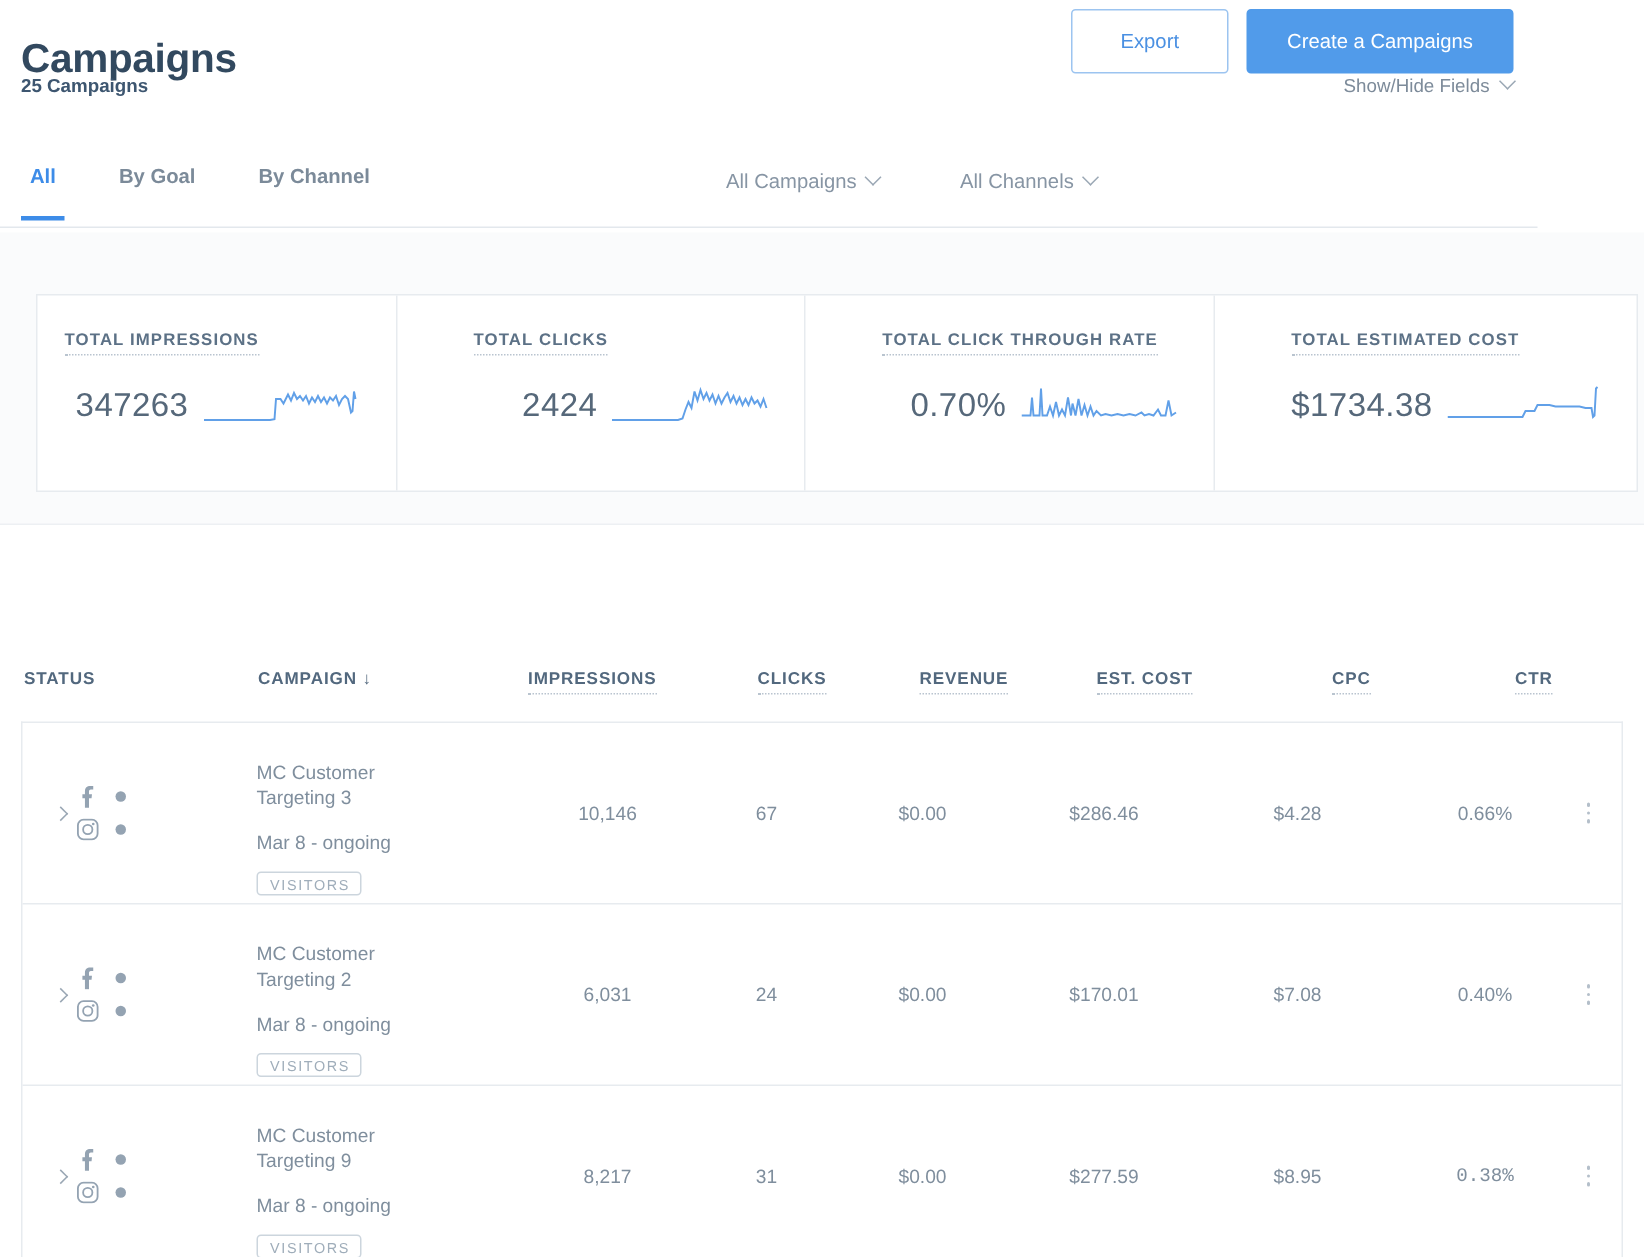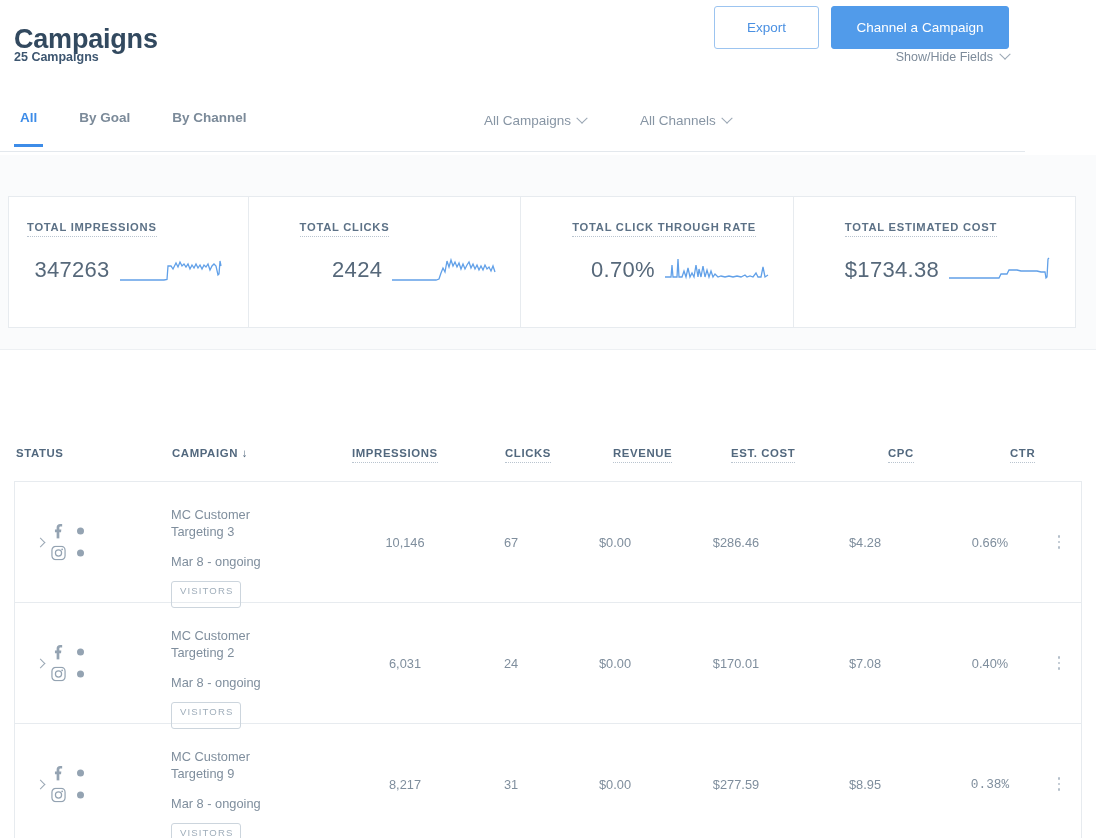--- a/index.html
+++ b/index.html
@@ -139,21 +139,21 @@
   
   .kpi-band {
     position: absolute;
     left: 0; top: 155px;
     width: 1096px; height: 195px;
     background: #fafbfc;
     border-bottom: 1px solid #edf0f3;
   }
   .kpi-row {
     position: absolute;
-    left: 8px; top: 41px;
+    left: 24px; top: 41px;
     width: 1068px; height: 132px;
     background: #ffffff;
     border: 1px solid #e7ebef;
     display: flex;
     gap: 33px;
   }
   .kpi-card {
     flex: 1;
     position: relative;
     border-right: 1px solid #e7ebef;
@@ -269,21 +269,21 @@
   .camp-date {
     font-size: 12.8px;
     color: #7f8e9d;
     margin-top: 14px;
   }
   .badge {
     margin-top: 12px;
     display: inline-block;
     border: 1px solid #ccd5dd;
     border-radius: 3px;
-    padding: 3px 7px 11px 8px;
+    padding: 3px 7px 0 8px;
     font-size: 9.6px;
     letter-spacing: 1.1px;
     color: #9fadba;
   }
   .num {
     font-size: 12.8px;
     color: #7f8e9d;
     text-align: center;
     top: 50%;
     transform: translateY(-50%);
@@ -306,21 +306,21 @@
 </style>
 </head>
 <body>
 
 <div class="page">
 
   <div class="header">
     <div class="page-title">Campaigns</div>
     <div class="header-actions">
       <button class="btn btn-export">Export</button>
-      <button class="btn btn-create">Channel a Campaign</button>
+      <button class="btn btn-create">Create a Campaigns</button>
     </div>
   </div>
 
   <div class="tabsrow">
     <div class="tabs">
       <div class="tab active">All</div>
       <div class="tab">By Goal</div>
       <div class="tab">By Channel</div>
     </div>
 

